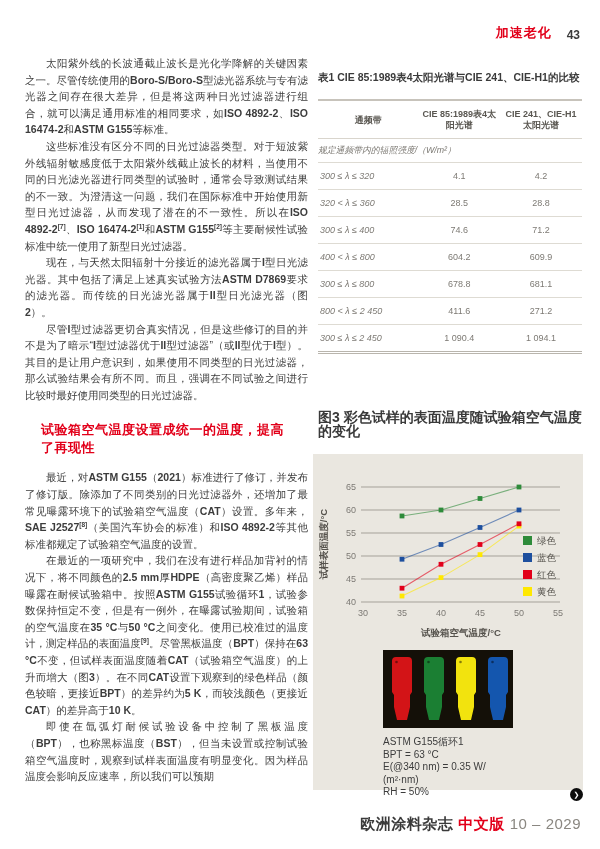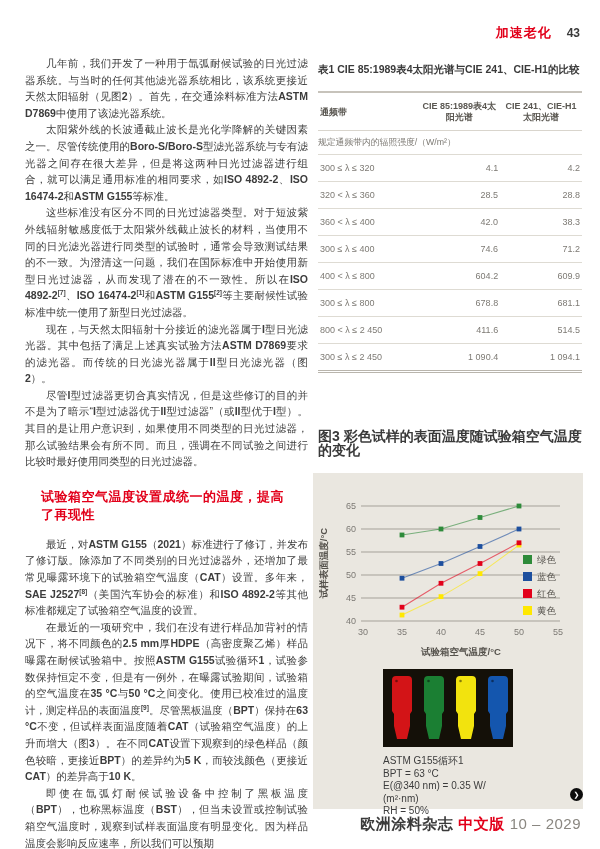--- a/index.html
+++ b/index.html
@@ -1,39 +1,39 @@
 <!DOCTYPE html>
 <html><head>
 <meta charset="utf-8">
 <style>
   html,body{margin:0;padding:0;background:#ffffff;}
   .page{position:relative;width:600px;height:849px;background:#fff;overflow:hidden;
         font-family:"Liberation Sans","DejaVu Sans",sans-serif;}
   
-  .hdr{position:absolute;top:24px;right:20px;display:flex;align-items:center;gap:15px;}
+  .hdr{position:absolute;top:24px;right:20px;display:flex;align-items:flex-end;gap:15px;}
   .hdr .sec{font-size:13px;font-weight:700;color:#e2001a;letter-spacing:1px;}
   .hdr .pn{font-size:12px;font-weight:700;color:#3a3a3a;}
   
   .leftcol{position:absolute;left:25px;top:55px;width:283px;}
   p.body{margin:0;font-size:10.5px;line-height:16.6px;text-align:justify;color:#3c3c3c;}
   p.ind{text-indent:2em;}
   .lat{font-weight:700;}
   sup.ref{font-size:6.5px;font-weight:700;line-height:0;}
   h2.shead{margin:18px 16px 12px;font-size:13px;font-weight:700;color:#e2001a;letter-spacing:0.5px;}
   
-  .rightcol{position:absolute;left:318px;top:60px;width:264px;}
+  .rightcol{position:absolute;left:318px;top:68px;width:264px;}
   .tbl-title{font-size:10.5px;font-weight:700;color:#3a3a3a;line-height:14px;margin:2px 0 0;}
   table.t1{width:100%;border-collapse:collapse;margin-top:15px;
            border-top:2px solid #c7c3bb;border-bottom:3px double #b9b5ad;}
   table.t1 th{font-size:9px;font-weight:700;color:#5a5751;line-height:11px;
               padding:8px 2px 7px;vertical-align:middle;border-bottom:1px solid #d9d5cd;}
-  table.t1 th:first-child{text-align:left;}
-  table.t1 td{font-size:9px;color:#7d7a74;padding:8px 2px;text-align:right;
+  table.t1 th:first-child{text-align:center;}
+  table.t1 td{font-size:9px;color:#7d7a74;padding:8px 2px;text-align:center;
               border-bottom:1px solid #dedbd3;}
-  table.t1 td:first-child{text-align:left;}
+  table.t1 td:first-child{text-align:left;font-style:italic;}
   table.t1 tr.secrow td{font-size:8.8px;text-align:left;padding:6px 0 5px;}
   table.t1 tbody tr:last-child td{border-bottom:none;}
   .fig-cap{margin-top:56px;font-size:14px;font-weight:700;color:#3a3a3a;line-height:14px;}
   .panel{position:relative;margin-top:16px;margin-left:-5px;width:270px;height:336px;background:#eae7e0;}
   .chart-wrap{position:absolute;top:2px;left:0;width:270px;height:192px;}
   .photo-wrap{position:absolute;top:196px;left:70px;width:130px;height:78px;}
   .notes{position:absolute;top:282px;left:70px;font-size:10px;font-weight:400;
          color:#3c3c3c;line-height:12.5px;}
   .next-arrow{position:absolute;left:570px;top:788px;width:13px;height:13px;border-radius:50%;
               background:#0d0d0d;color:#fff;font-size:7px;display:flex;align-items:center;
@@ -50,21 +50,20 @@
 
 <div class="page">
 
   <div class="hdr">
     <span class="sec">加速老化</span>
     <span class="pn">43</span>
   </div>
 
   <div class="leftcol">
     <div id="paras-before">
-        <p class="body ind"><span>几年前，我们开发了一种用于氙弧耐候试验的日光过滤器系统。与当时的任何其他滤光器系统相比，该系统更接近天然太阳辐射（见图</span><span class="lat">2</span><span>）。首先，在交通涂料标准方法</span><span class="lat">ASTM D7869</span><span>中使用了该滤光器系统。</span></p>
         <p class="body ind"><span>太阳紫外线的长波通截止波长是光化学降解的关键因素之一。尽管传统使用的</span><span class="lat">Boro-S/Boro-S</span><span>型滤光器系统与专有滤光器之间存在很大差异，但是将这两种日光过滤器进行组合，就可以满足通用标准的相同要求，如</span><span class="lat">ISO 4892-2</span><span>、</span><span class="lat">ISO 16474-2</span><span>和</span><span class="lat">ASTM G155</span><span>等标准。</span></p>
         <p class="body ind"><span>这些标准没有区分不同的日光过滤器类型。对于短波紫外线辐射敏感度低于太阳紫外线截止波长的材料，当使用不同的日光滤光器进行同类型的试验时，通常会导致测试结果的不一致。为澄清这一问题，我们在国际标准中开始使用新型日光过滤器，从而发现了潜在的不一致性。所以在</span><span class="lat">ISO 4892-2</span><sup class="ref">[7]</sup><span>、</span><span class="lat">ISO 16474-2</span><sup class="ref">[1]</sup><span>和</span><span class="lat">ASTM G155</span><sup class="ref">[2]</sup><span>等主要耐候性试验标准中统一使用了新型日光过滤器。</span></p>
         <p class="body ind"><span>现在，与天然太阳辐射十分接近的滤光器属于</span><span class="lat">I</span><span>型日光滤光器。其中包括了满足上述真实试验方法</span><span class="lat">ASTM D7869</span><span>要求的滤光器。而传统的日光滤光器属于</span><span class="lat">II</span><span>型日光滤光器（图</span><span class="lat">2</span><span>）。</span></p>
         <p class="body ind"><span>尽管</span><span class="lat">I</span><span>型过滤器更切合真实情况，但是这些修订的目的并不是为了暗示“</span><span class="lat">I</span><span>型过滤器优于</span><span class="lat">II</span><span>型过滤器”（或</span><span class="lat">II</span><span>型优于</span><span class="lat">I</span><span>型）。其目的是让用户意识到，如果使用不同类型的日光过滤器，那么试验结果会有所不同。而且，强调在不同试验之间进行比较时最好使用同类型的日光过滤器。</span></p>
       </div>
     <h2 class="shead">试验箱空气温度设置成统一的温度，提高了再现性</h2>
     <div id="paras-after">
         <p class="body ind"><span>最近，对</span><span class="lat">ASTM G155</span><span>（</span><span class="lat">2021</span><span>）标准进行了修订，并发布了修订版。除添加了不同类别的日光过滤器外，还增加了最常见曝露环境下的试验箱空气温度（</span><span class="lat">CAT</span><span>）设置。多年来，</span><span class="lat">SAE J2527</span><sup class="ref">[8]</sup><span>（美国汽车协会的标准）和</span><span class="lat">ISO 4892-2</span><span>等其他标准都规定了试验箱空气温度的设置。</span></p>
         <p class="body ind"><span>在最近的一项研究中，我们在没有进行样品加背衬的情况下，将不同颜色的</span><span class="lat">2.5 mm</span><span>厚</span><span class="lat">HDPE</span><span>（高密度聚乙烯）样品曝露在耐候试验箱中。按照</span><span class="lat">ASTM G155</span><span>试验循环</span><span class="lat">1</span><span>，试验参数保持恒定不变，但是有一例外，在曝露试验期间，试验箱的空气温度在</span><span class="lat">35 °C</span><span>与</span><span class="lat">50 °C</span><span>之间变化。使用已校准过的温度计，测定样品的表面温度</span><sup class="ref">[9]</sup><span>。尽管黑板温度（</span><span class="lat">BPT</span><span>）保持在</span><span class="lat">63 °C</span><span>不变，但试样表面温度随着</span><span class="lat">CAT</span><span>（试验箱空气温度）的上升而增大（图</span><span class="lat">3</span><span>）。在不同</span><span class="lat">CAT</span><span>设置下观察到的绿色样品（颜色较暗，更接近</span><span class="lat">BPT</span><span>）的差异约为</span><span class="lat">5 K</span><span>，而较浅颜色（更接近</span><span class="lat">CAT</span><span>）的差异高于</span><span class="lat">10 K</span><span>。</span></p>
         <p class="body ind"><span>即使在氙弧灯耐候试验设备中控制了黑板温度（</span><span class="lat">BPT</span><span>），也称黑标温度（</span><span class="lat">BST</span><span>），但当未设置或控制试验箱空气温度时，观察到试样表面温度有明显变化。因为样品温度会影响反应速率，所以我们可以预期</span></p>
@@ -89,43 +88,38 @@
             <td>300 ≤ λ ≤ 320</td>
             <td>4.1</td>
             <td>4.2</td>
           </tr>
           <tr>
             <td>320 &lt; λ ≤ 360</td>
             <td>28.5</td>
             <td>28.8</td>
           </tr>
           <tr>
-            <td>360 &lt; λ ≤ 400</td>
-            <td>42.0</td>
-            <td>38.3</td>
-          </tr>
-          <tr>
             <td>300 ≤ λ ≤ 400</td>
             <td>74.6</td>
             <td>71.2</td>
           </tr>
           <tr>
             <td>400 &lt; λ ≤ 800</td>
             <td>604.2</td>
             <td>609.9</td>
           </tr>
           <tr>
             <td>300 ≤ λ ≤ 800</td>
             <td>678.8</td>
             <td>681.1</td>
           </tr>
           <tr>
             <td>800 &lt; λ ≤ 2 450</td>
             <td>411.6</td>
-            <td>514.5</td>
+            <td>271.2</td>
           </tr>
           <tr>
             <td>300 ≤ λ ≤ 2 450</td>
             <td>1 090.4</td>
             <td>1 094.1</td>
           </tr>
         </tbody>
     </table>
     <div class="fig-cap">图3 彩色试样的表面温度随试验箱空气温度的变化</div>
     <div class="panel">

